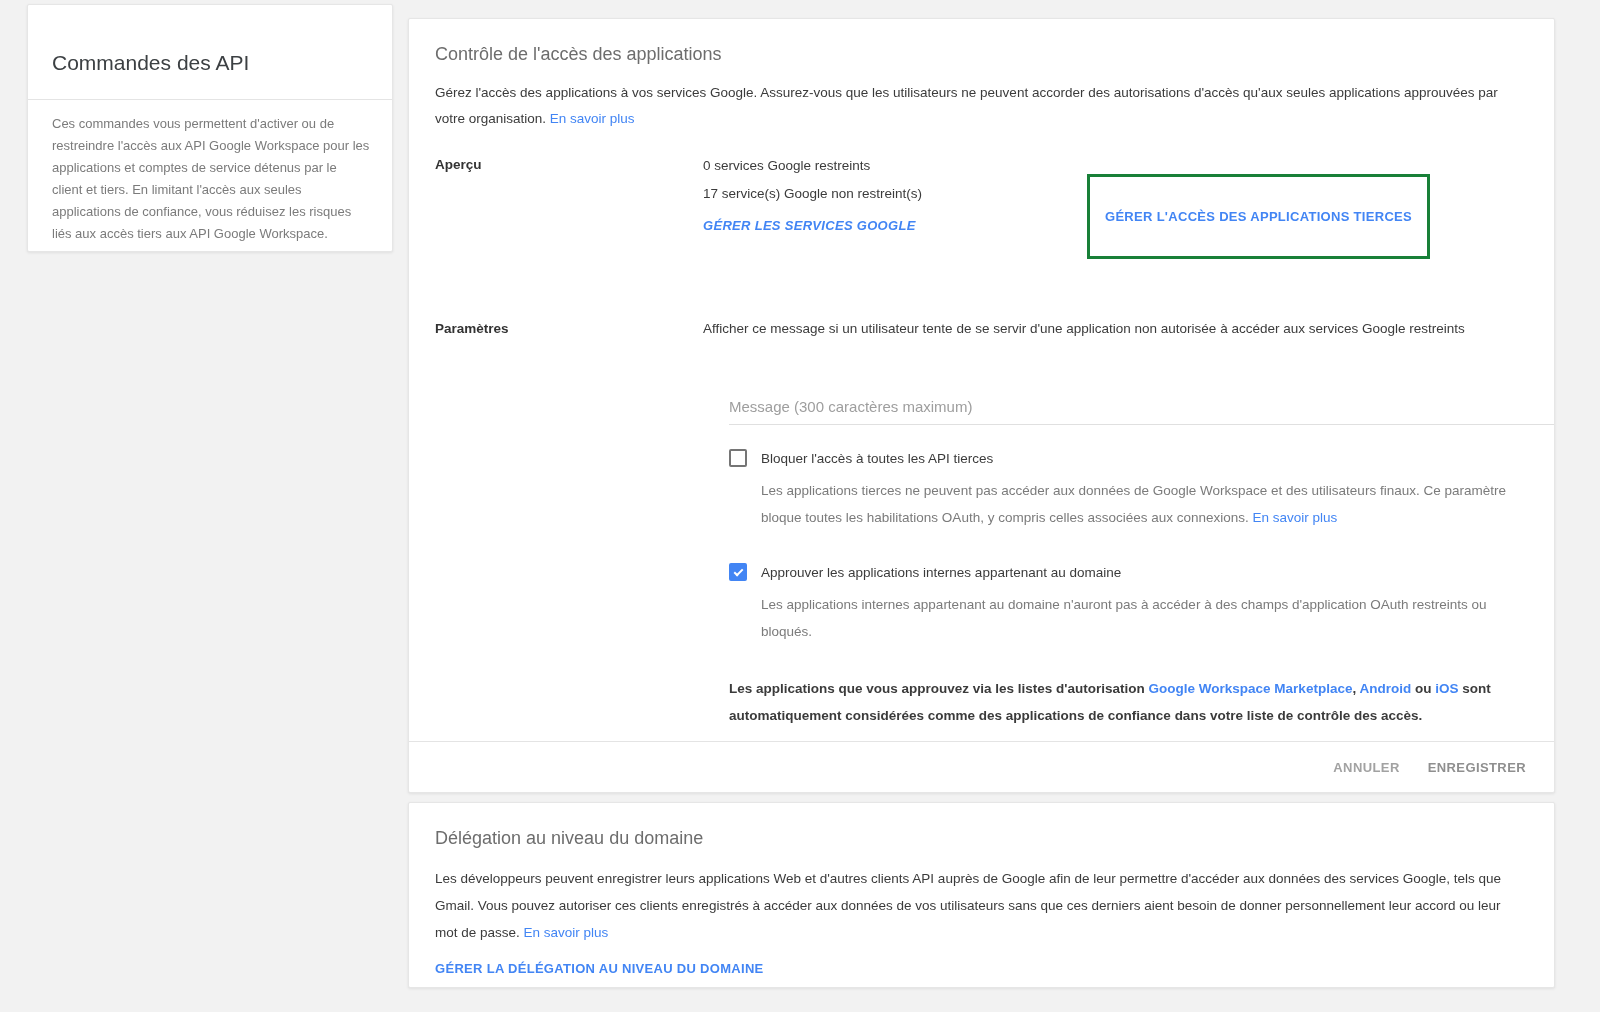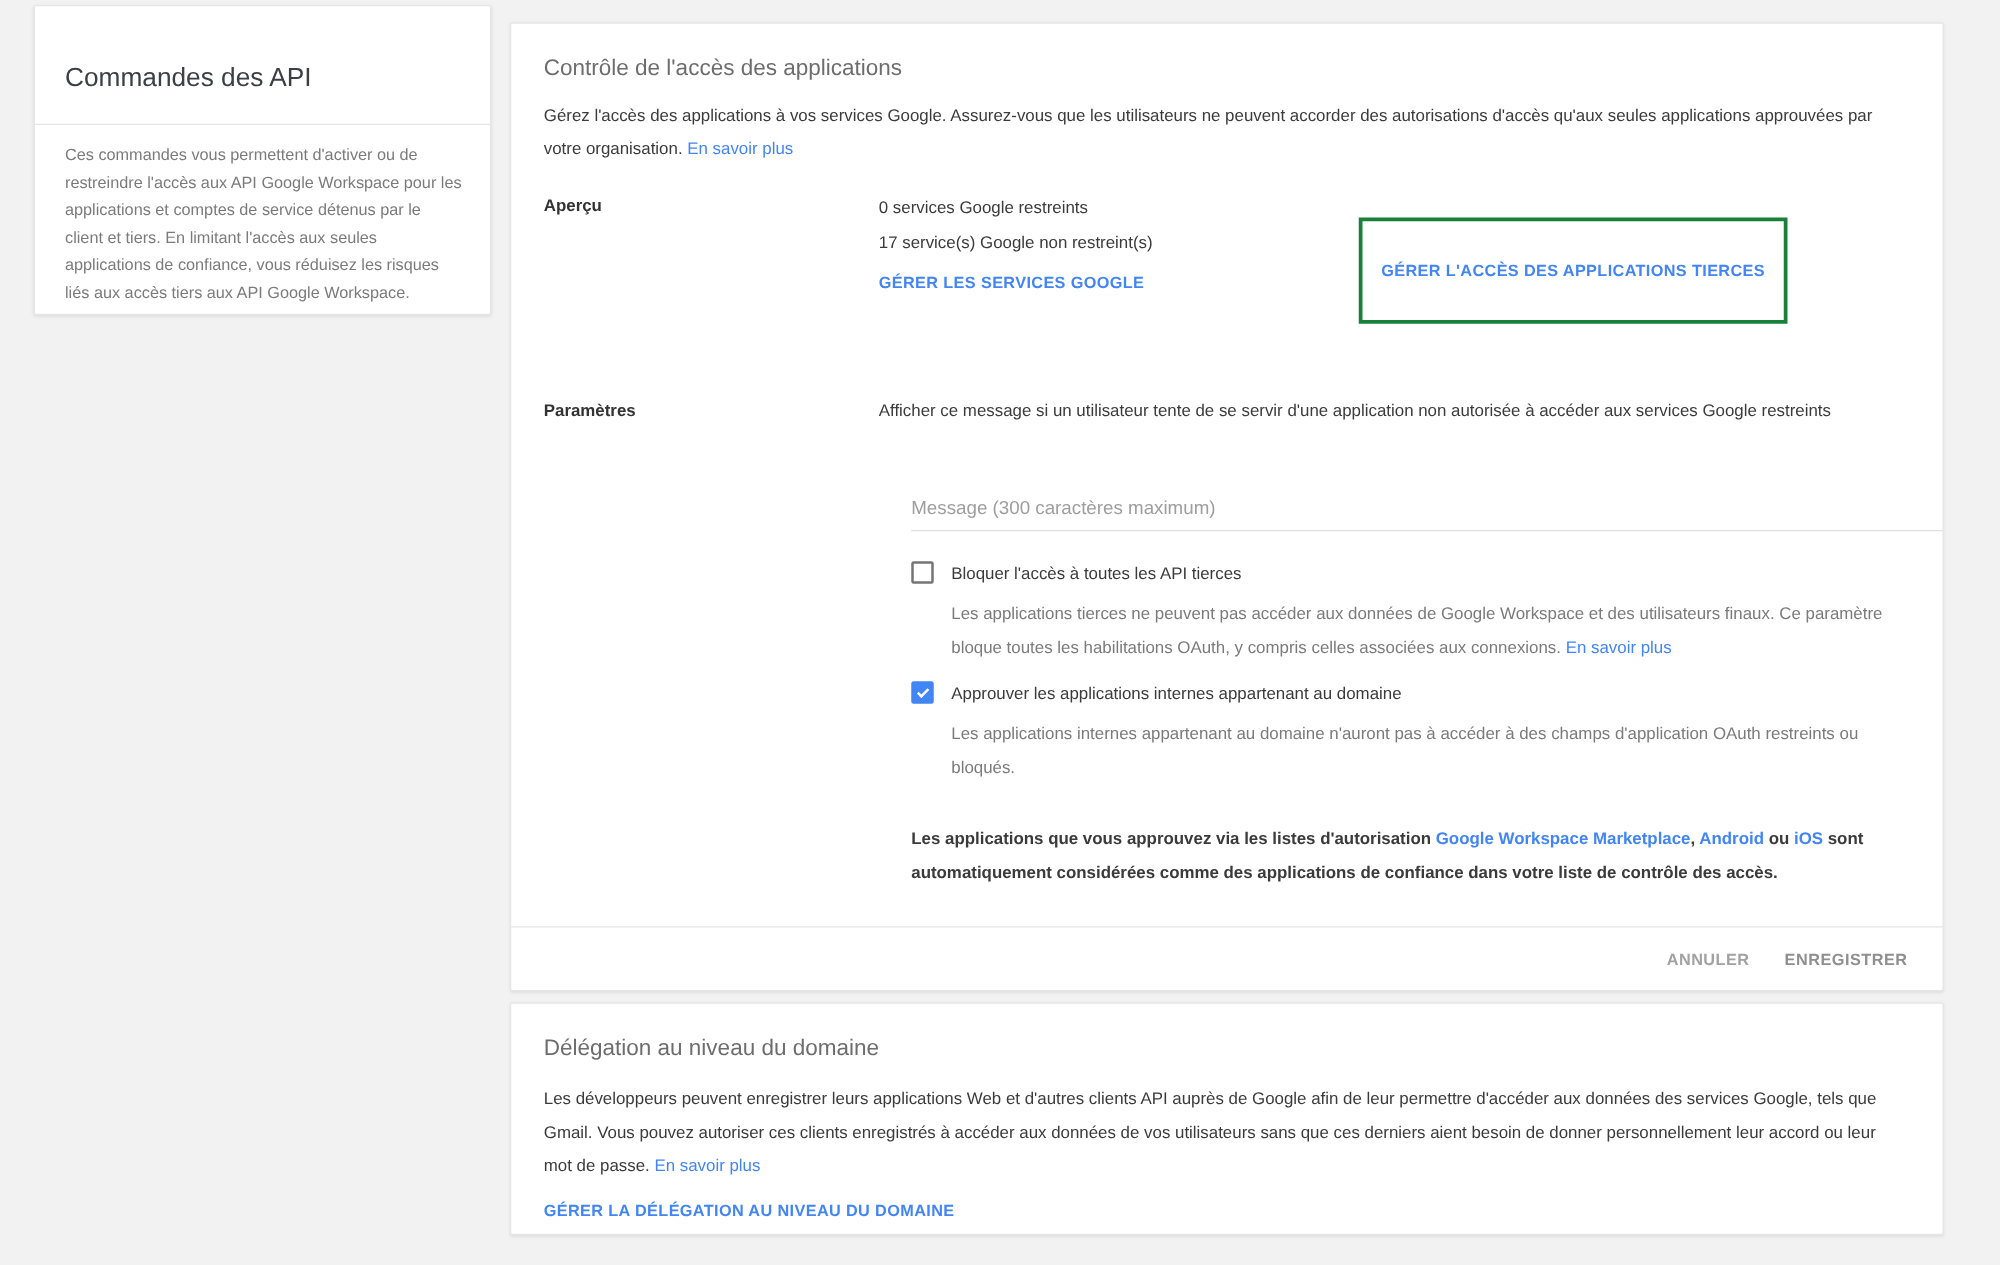--- a/index.html
+++ b/index.html
@@ -21,42 +21,42 @@
   .section-desc { margin-top:15px; font-size:13.5px; line-height:26px; color:#3b3b3b; max-width:1098px; }
   a.link { color:#4285f4; text-decoration:none; cursor:pointer; }
   a.caps-link { color:#4285f4; font-weight:bold; font-size:13px; letter-spacing:.3px; text-decoration:none; cursor:pointer; }
 
   .row { display:flex; }
   .row-label { width:268px; flex:none; font-size:13.5px; font-weight:bold; color:#333; }
   .row-content { font-size:13.5px; color:#3b3b3b; }
   .row-apercu { margin-top:25px; }
   .svc-line { line-height:17px; }
   .svc-line + .svc-line { margin-top:11px; }
-  .manage-services { display:inline-block; margin-top:16px; }
+  .manage-services { display:inline-block; margin-top:16px;font-style:italic; }
 
   .annotation-box { position:absolute; left:678px; top:155px; width:343px; height:85px;
     border:3px solid #188038; background:#fff; display:flex; align-items:center; justify-content:center;text-align:right; }
 
   .row-parametres { margin-top:88px; }
   .settings-col { margin-left:294px; }
   .message-input { display:block; margin-top:62px; width:825px; border:none; border-bottom:1px solid #e0e0e0;
     font-size:15px; color:#3b3b3b; padding:0 0 9px 0; outline:none; background:transparent;
     font-family:"Liberation Sans","DejaVu Sans",sans-serif; }
   .message-input::placeholder { color:#9e9e9e; opacity:1; }
 
   .cb-group { margin-top:24px; }
   .cb-row { display:flex; align-items:center; }
   .checkbox { width:18px; height:18px; flex:none; border-radius:2px; cursor:pointer; position:relative; }
   .checkbox.unchecked { border:2px solid #757575; background:#fff; }
   .checkbox.checked { background:#4285f4; border:2px solid #4285f4; }
   .check-icon { position:absolute; left:3px; top:4px; width:9px; height:5px;
     border-left:2px solid #fff; border-bottom:2px solid #fff; transform:rotate(-45deg); }
   .cb-label { margin-left:14px; font-size:13.5px; color:#3b3b3b; line-height:17px; }
   .cb-desc { margin:10px 0 0 32px; font-size:13.5px; line-height:27px; color:#7b7b7b; max-width:808px; }
-  .cb-group2 { margin-top:14px; }
+  .cb-group2 { margin-top:32px; }
 
   .note-par { margin-top:30px; font-size:13.5px; line-height:27px; color:#3b3b3b; max-width:792px;font-weight:bold; }
 
   .card-footer { position:absolute; left:0; right:0; bottom:0; height:51px;
     border-top:1px solid #e4e4e4; display:flex; align-items:center; justify-content:flex-end;
     padding-right:18px; gap:8px; }
   .footer-btn { border:none; background:none; font-size:13px; font-weight:bold; letter-spacing:.4px;
     cursor:pointer; padding:8px 10px; font-family:"Liberation Sans","DejaVu Sans",sans-serif; }
   .btn-cancel { color:#a2a2a2; }
   .btn-save { color:#8f8f8f; }

